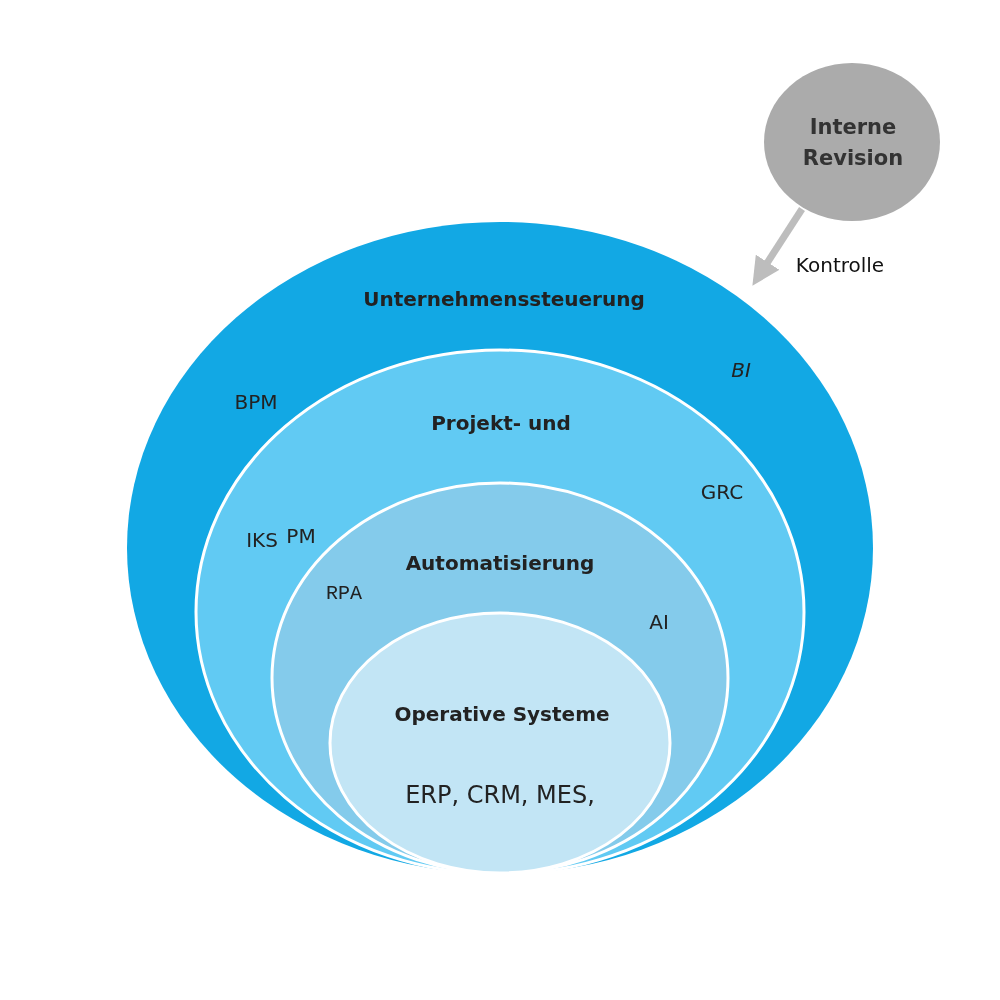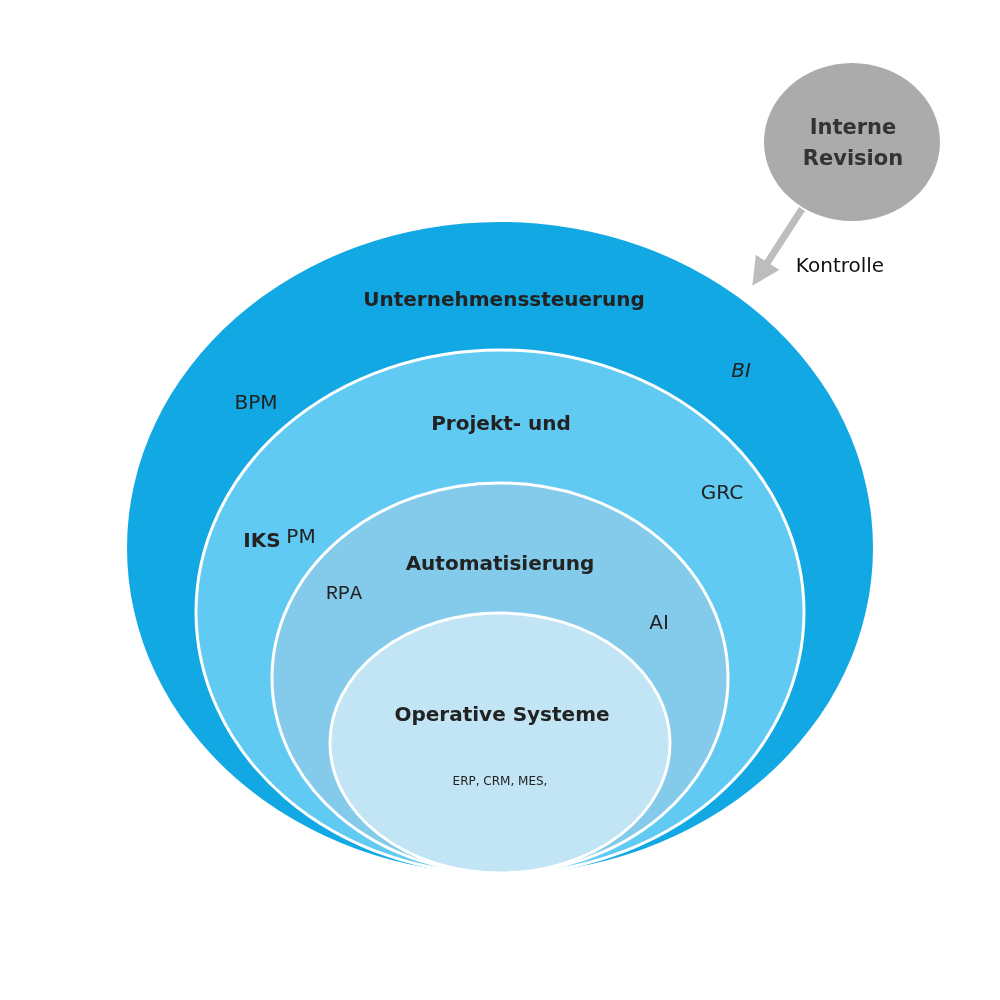--- a/index.html
+++ b/index.html
@@ -1,21 +1,21 @@
 <!DOCTYPE html>
 <html><head>
 <meta charset="utf-8">
 <style>
   html, body { margin:0; padding:0; background:#ffffff; }
   body { width:1000px; height:1000px; position:relative; overflow:hidden; font-family:"DejaVu Sans", sans-serif; }
   svg { position:absolute; left:0; top:0; }
   .lbl { position:absolute; color:#222222; white-space:nowrap; transform:translate(-50%,-50%); text-align:center; }
   .title { font-weight:bold; font-size:20px; line-height:37px; }
   .item { font-size:20px; }
-  .sub { font-size:12px; line-height:29px; }
+  .sub { font-size:24px; line-height:29px;margin-top:14px; }
   .rev { font-weight:bold; font-size:21px; line-height:31px; color:#333333; }
   .ctl { font-size:20px; color:#111111; }
 </style>
 </head>
 <body>
 
 <svg width="1000" height="1000" viewBox="0 0 1000 1000">
   <defs>
     <marker id="arrowhead" markerWidth="4" markerHeight="4" refX="2" refY="2" orient="auto" markerUnits="strokeWidth">
       <path d="M0,0 L4,2 L0,4 z" fill="#BDBDBD"></path>
@@ -37,21 +37,21 @@
 
 <div class="lbl title" style="left: 504px; top: 299px; color: rgb(34, 34, 34);">Unternehmenssteuerung</div>
 <div class="lbl item" style="left: 256px; top: 370px; color: rgb(34, 34, 34); margin-top: 32px;">BPM</div>
 <div class="lbl item" style="left: 741px; top: 370px; color: rgb(34, 34, 34); font-style: italic;">BI</div>
 
 <div class="lbl title" style="left: 501px; top: 423px; color: rgb(34, 34, 34);">
   <div>Projekt- und</div>
 </div>
 <div class="lbl item" style="left: 301px; top: 516px; color: rgb(34, 34, 34); margin-top: 20px;">PM</div>
 <div class="lbl item" style="left: 685px; top: 492px; color: rgb(34, 34, 34); margin-left: 37px;">GRC</div>
-<div class="lbl item" style="left: 262px; top: 540px; color: rgb(34, 34, 34); font-weight: bold;">IKS</div>
+<div class="lbl item" style="left: 262px; top: 540px; color: rgb(34, 34, 34);">IKS</div>
 
 <div class="lbl title" style="left: 500px; top: 563px; color: rgb(34, 34, 34);">Automatisierung</div>
 <div class="lbl item" style="left: 344px; top: 593px; color: rgb(34, 34, 34); font-family: Liberation Mono, monospace;">RPA</div>
 <div class="lbl item" style="left: 659px; top: 622px; color: rgb(34, 34, 34);">AI</div>
 
 <div class="lbl title" style="left: 502px; top: 714px; color: rgb(34, 34, 34);">Operative Systeme</div>
 <div class="lbl sub" style="left: 500px; top: 781px; color: rgb(34, 34, 34);">
   <div>ERP, CRM, MES,</div>
 </div>
 

